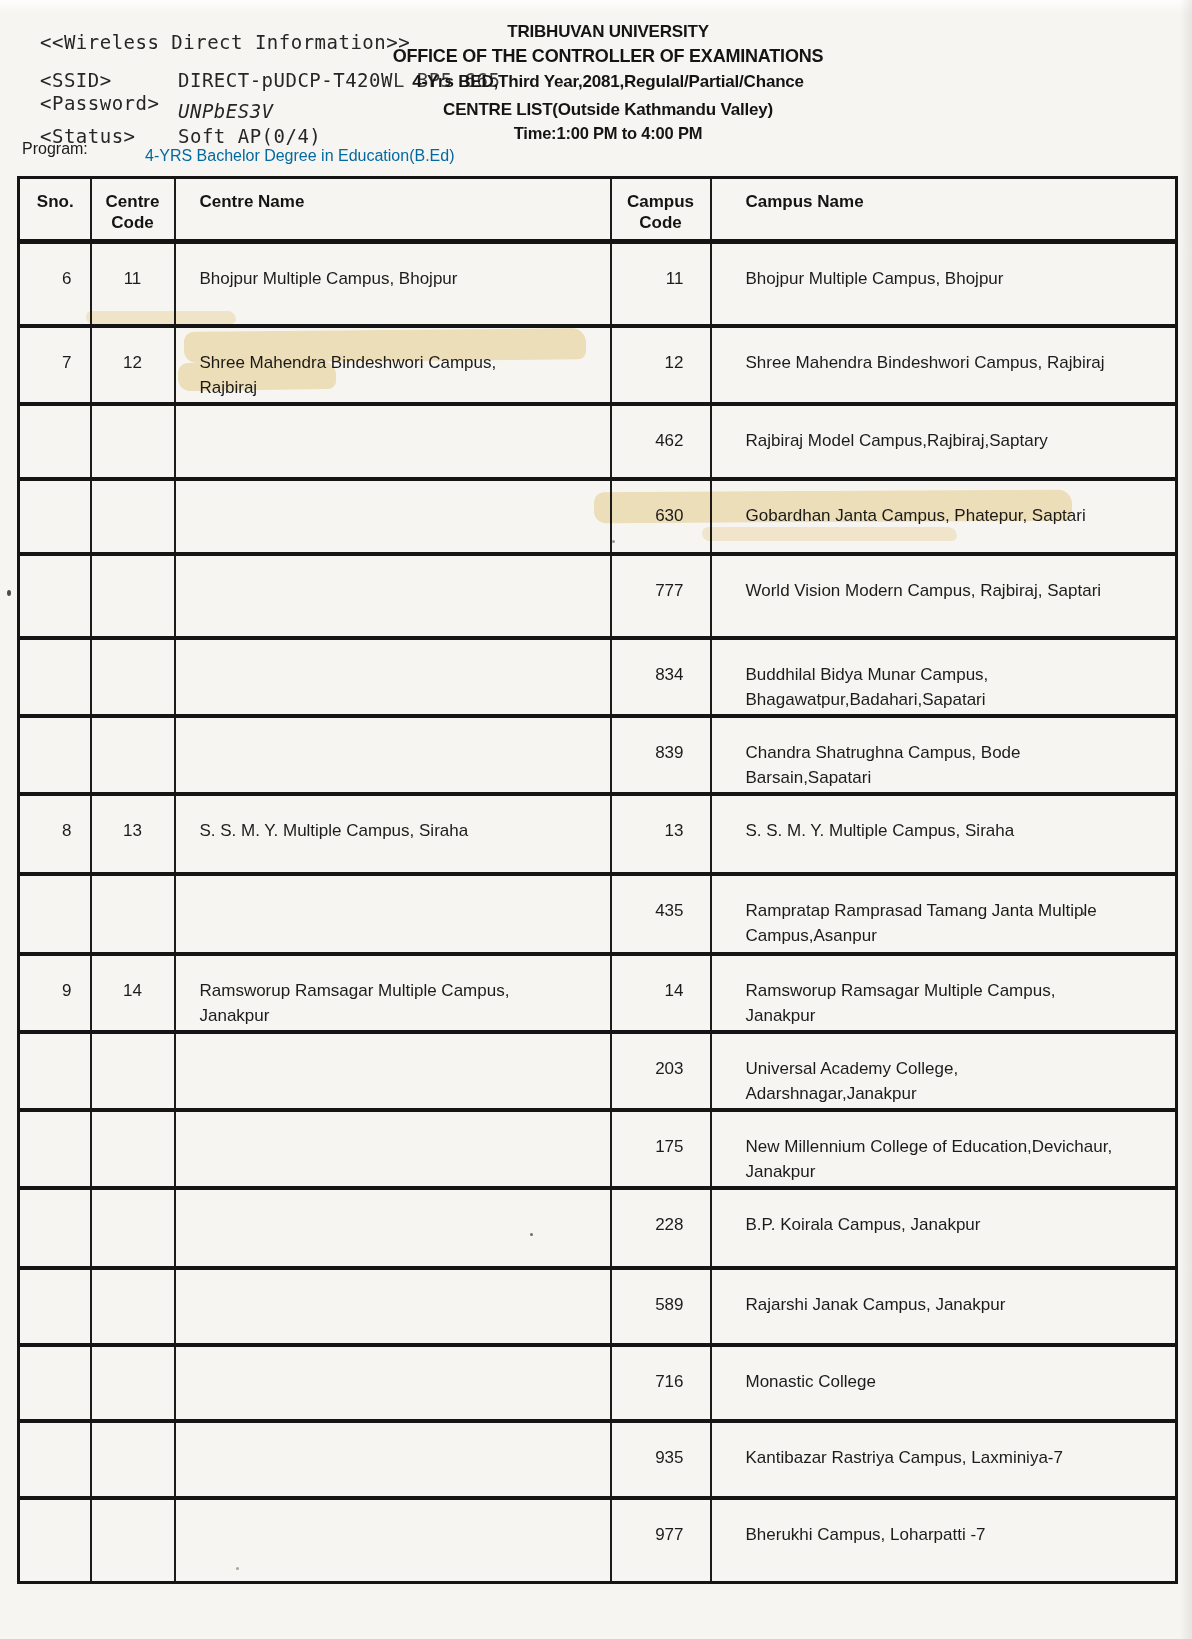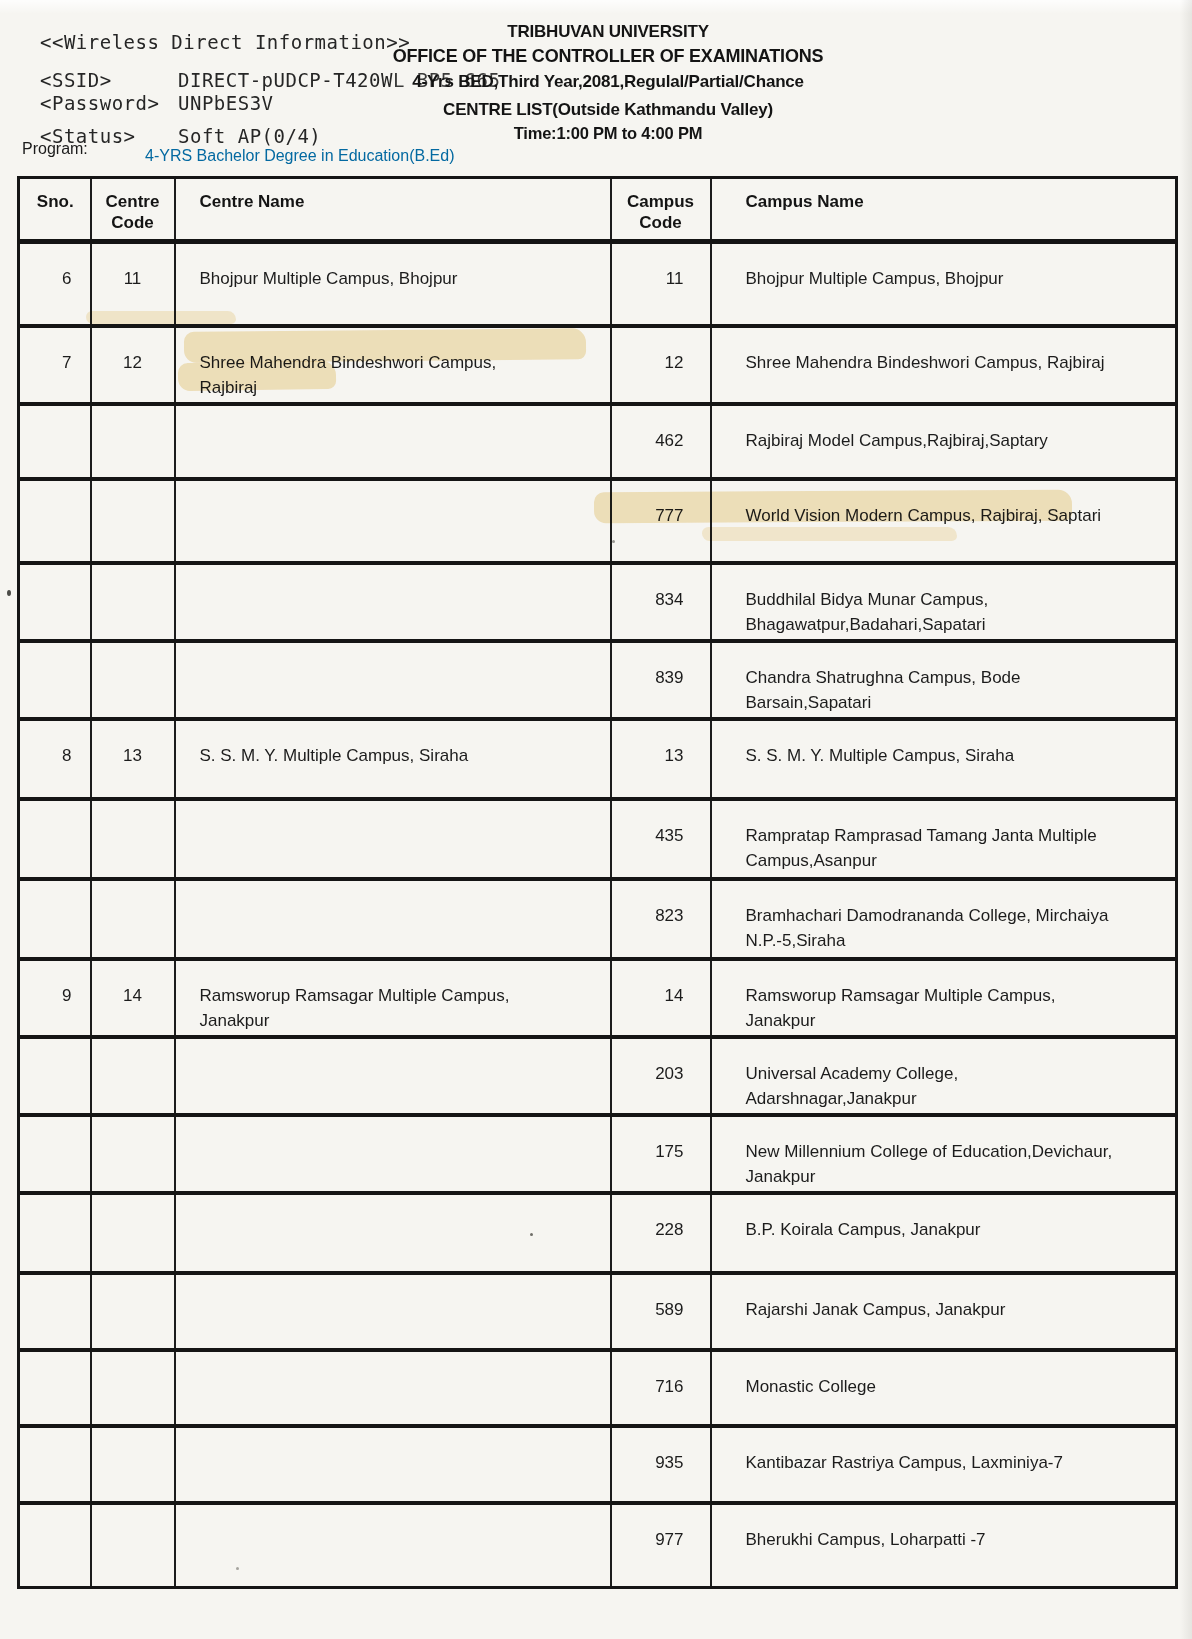--- a/index.html
+++ b/index.html
@@ -74,21 +74,21 @@
 <body>
 
 <div class="page">
 
   <div class="edge-top"></div>
 
   <div class="osd" style="left:40px; top:31px;">&lt;&lt;Wireless Direct Information&gt;&gt;</div>
   <div class="osd" style="left:40px; top:69px;">&lt;SSID&gt;</div>
   <div class="osd" style="left:178px; top:69px;"><span>DIRECT-pUDCP-T420W</span><span class="dim">L BP5 665</span></div>
   <div class="osd" style="left:40px; top:92px;">&lt;Password&gt;</div>
-  <div class="osd" style="left:178px; top:92px;">UNPbES3V</div>
+  <div class="osd" style="left:178px; top:100px;font-style:italic;">UNPbES3V</div>
   <div class="osd" style="left:40px; top:125px;">&lt;Status&gt;</div>
   <div class="osd" style="left:178px; top:125px;">Soft AP(0/4)</div>
 
   <div class="doc-line t-uni">TRIBHUVAN UNIVERSITY</div>
   <div class="doc-line t-office">OFFICE OF THE CONTROLLER OF EXAMINATIONS</div>
   <div class="doc-line t-exam">4-Yrs BED,Third Year,2081,Regulal/Partial/Chance</div>
   <div class="doc-line t-list">CENTRE LIST(Outside Kathmandu Valley)</div>
   <div class="doc-line t-time">Time:1:00 PM to 4:00 PM</div>
   <div class="t-program-label">Program:</div>
   <div class="t-program-value">4-YRS Bachelor Degree in Education(B.Ed)</div>
@@ -126,20 +126,27 @@
         <td class="c-pcode">12</td>
         <td class="c-pname">Shree Mahendra Bindeshwori Campus, Rajbiraj</td>
       </tr>
       <tr class="rh75">
         <td class="c-sno"></td>
         <td class="c-ccode"></td>
         <td class="c-cname"></td>
         <td class="c-pcode">462</td>
         <td class="c-pname">Rajbiraj Model Campus,Rajbiraj,Saptary</td>
       </tr>
+      <tr class="rh75">
+        <td class="c-sno"></td>
+        <td class="c-ccode"></td>
+        <td class="c-cname"></td>
+        <td class="c-pcode">630</td>
+        <td class="c-pname">Gobardhan Janta Campus, Phatepur, Saptari</td>
+      </tr>
       <tr class="rh84">
         <td class="c-sno"></td>
         <td class="c-ccode"></td>
         <td class="c-cname"></td>
         <td class="c-pcode">777</td>
         <td class="c-pname">World Vision Modern Campus, Rajbiraj, Saptari</td>
       </tr>
       <tr class="rh75">
         <td class="c-sno"></td>
         <td class="c-ccode"></td>
@@ -163,28 +170,20 @@
         <td class="c-pcode">13</td>
         <td class="c-pname">S. S. M. Y. Multiple Campus, Siraha</td>
       </tr>
       <tr class="rh80">
         <td class="c-sno"></td>
         <td class="c-ccode"></td>
         <td class="c-cname"></td>
         <td class="c-pcode">435</td>
         <td class="c-pname">Rampratap Ramprasad Tamang Janta Multiple
 Campus,Asanpur</td>
-      </tr>
-      <tr class="rh80">
-        <td class="c-sno"></td>
-        <td class="c-ccode"></td>
-        <td class="c-cname"></td>
-        <td class="c-pcode">823</td>
-        <td class="c-pname">Bramhachari Damodrananda College, Mirchaiya
-N.P.-5,Siraha</td>
       </tr>
       <tr class="rh76">
         <td class="c-sno">9</td>
         <td class="c-ccode">14</td>
         <td class="c-cname">Ramsworup Ramsagar Multiple Campus,
 Janakpur</td>
         <td class="c-pcode">14</td>
         <td class="c-pname">Ramsworup Ramsagar Multiple Campus,
 Janakpur</td>
       </tr>

